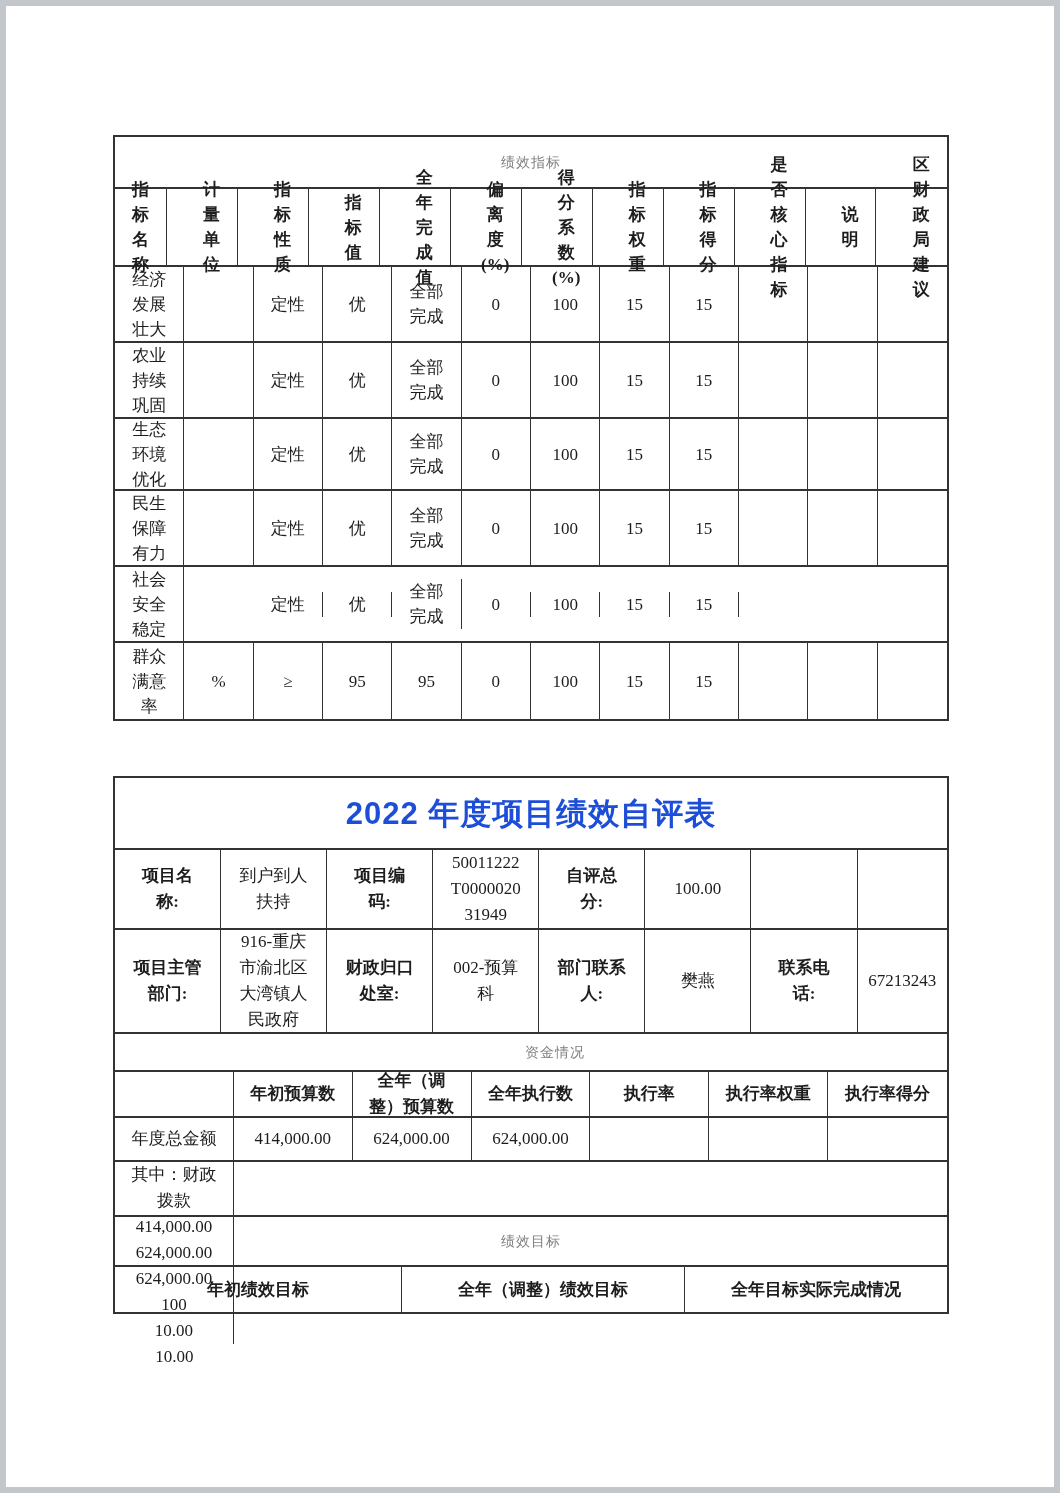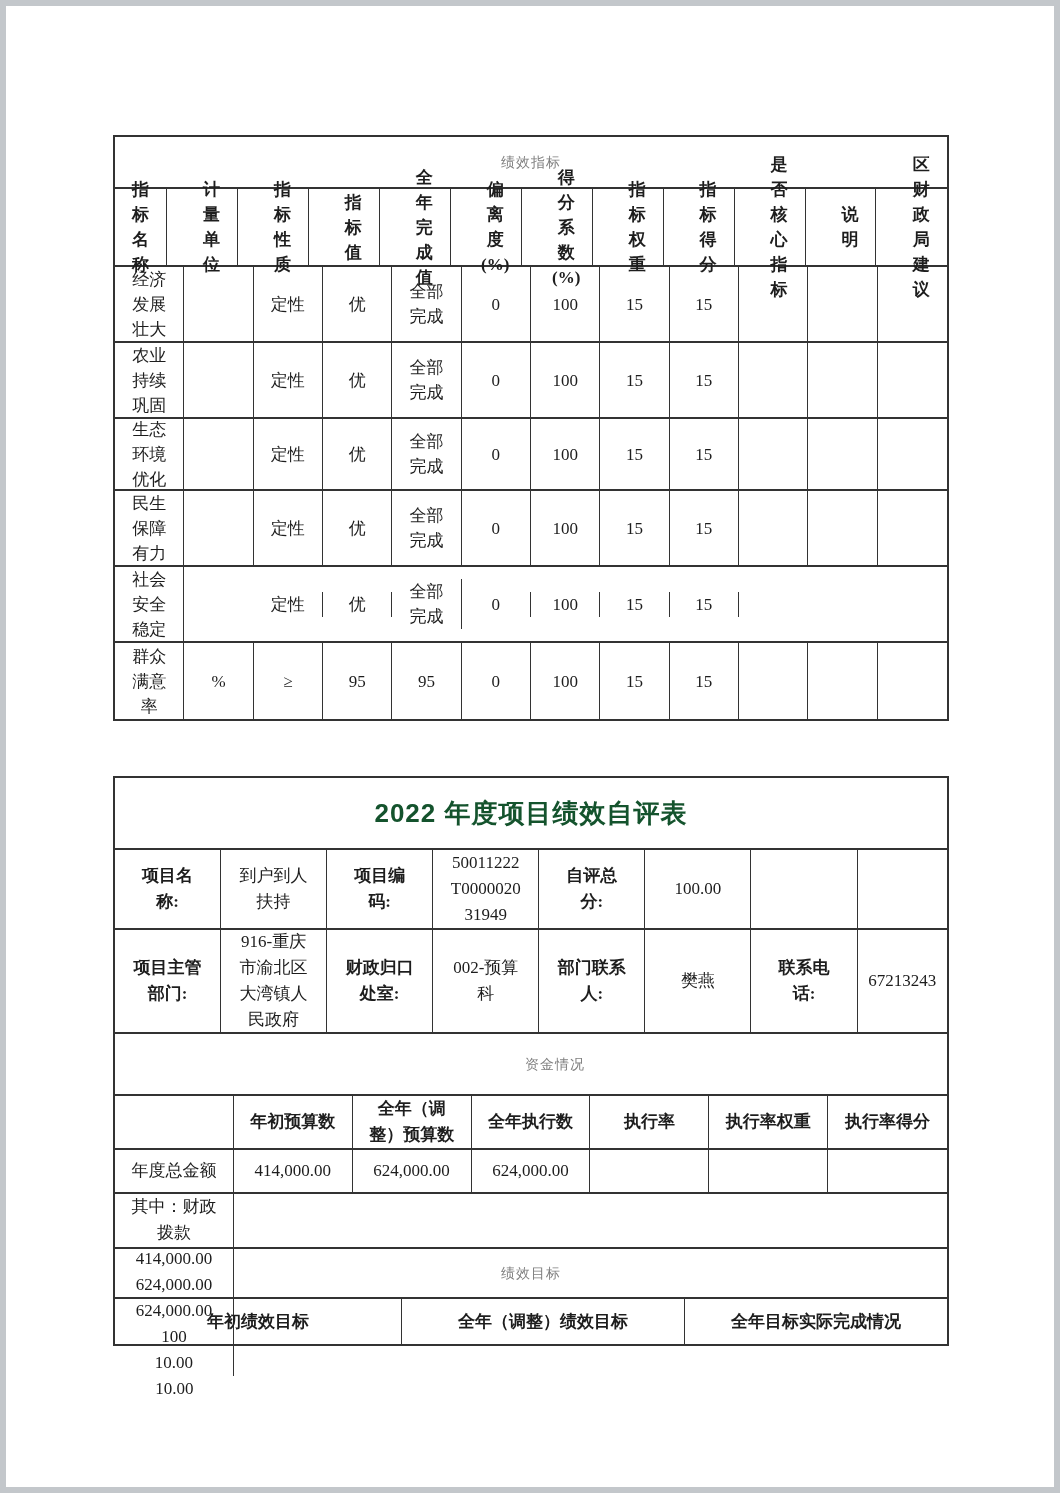--- a/index.html
+++ b/index.html
@@ -23,21 +23,21 @@
     font-size:17px;line-height:25px;padding:0 10px;
   }
   .tcell:last-child{border-right:none;}
   .bold{font-weight:bold;}
   .stitle{
     font-family:"Liberation Sans","DejaVu Sans",sans-serif;
     font-weight:normal;font-size:14px;color:#808080;letter-spacing:1px;
   }
   .bigtitle{
     font-family:"Liberation Sans","DejaVu Sans",sans-serif;
-    font-weight:bold;font-size:26px;color:#14532d;letter-spacing:1px;
+    font-weight:bold;font-size:31px;color:#1d4ed8;letter-spacing:1px;
   }
   
   .c12{width:8.3333%;}
   .ci{width:12.75%;} .ci-last{width:10.75%;}
   .cf{width:14.2857%;}
   .cg1{width:34.5%;} .cg2{width:34%;} .cg3{width:31.5%;}
   .full{width:100%;}
   .bt-cell{padding:0 6px;line-height:26px;}
 </style>
 </head>
@@ -194,25 +194,25 @@
     <div class="tcell ci bt-cell">002-预算
 科</div>
     <div class="tcell ci bt-cell bold">部门联系
 人:</div>
     <div class="tcell ci bt-cell">樊燕</div>
     <div class="tcell ci bt-cell bold">联系电
 话:</div>
     <div class="tcell ci-last bt-cell">67213243</div>
   </div>
 
-  <div class="trow" style="height:62px;padding-left:48px;">
+  <div class="trow" style="height:38px;padding-left:48px;">
     <div class="tcell full stitle">资金情况</div>
   </div>
 
-  <div class="trow" style="height:54px;justify-content:flex-end;">
+  <div class="trow" style="height:46px;">
     <div class="tcell cf bt-cell bold"></div>
     <div class="tcell cf bt-cell bold">年初预算数</div>
     <div class="tcell cf bt-cell bold">全年（调
 整）预算数</div>
     <div class="tcell cf bt-cell bold">全年执行数</div>
     <div class="tcell cf bt-cell bold">执行率</div>
     <div class="tcell cf bt-cell bold">执行率权重</div>
     <div class="tcell cf bt-cell bold">执行率得分</div>
   </div>
 

